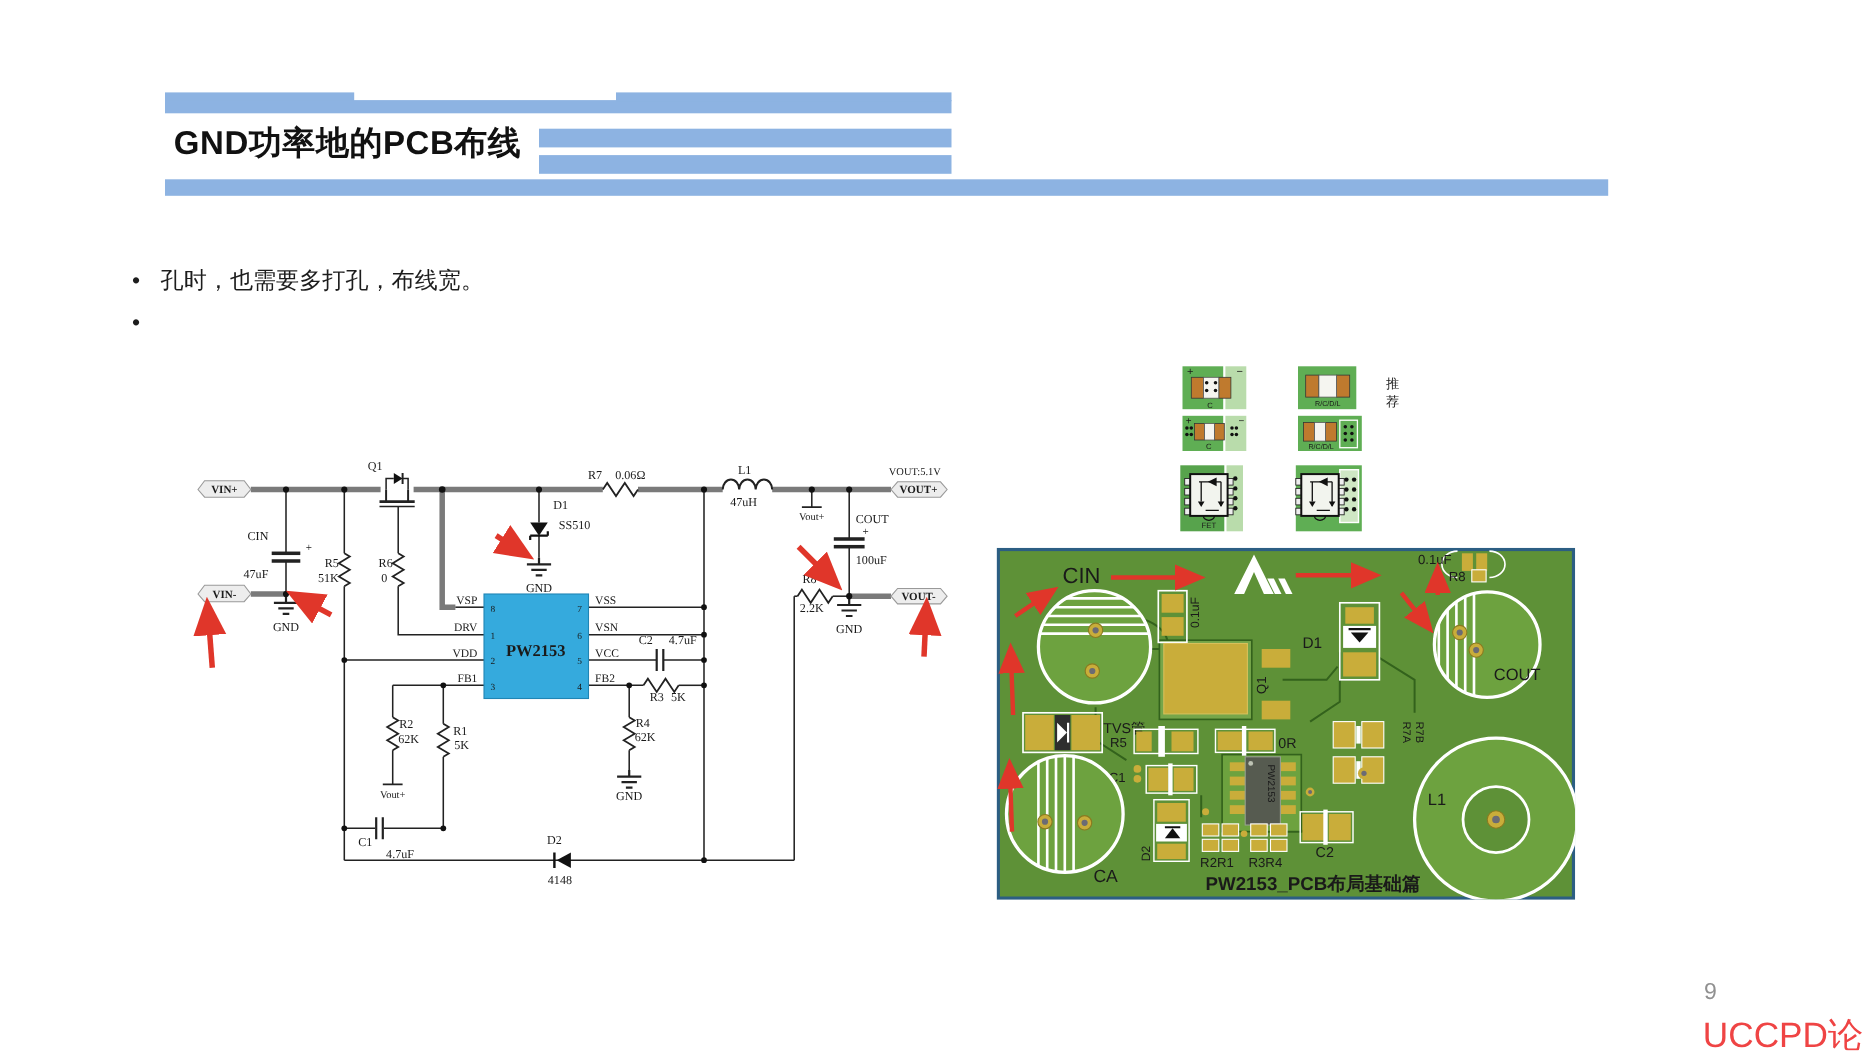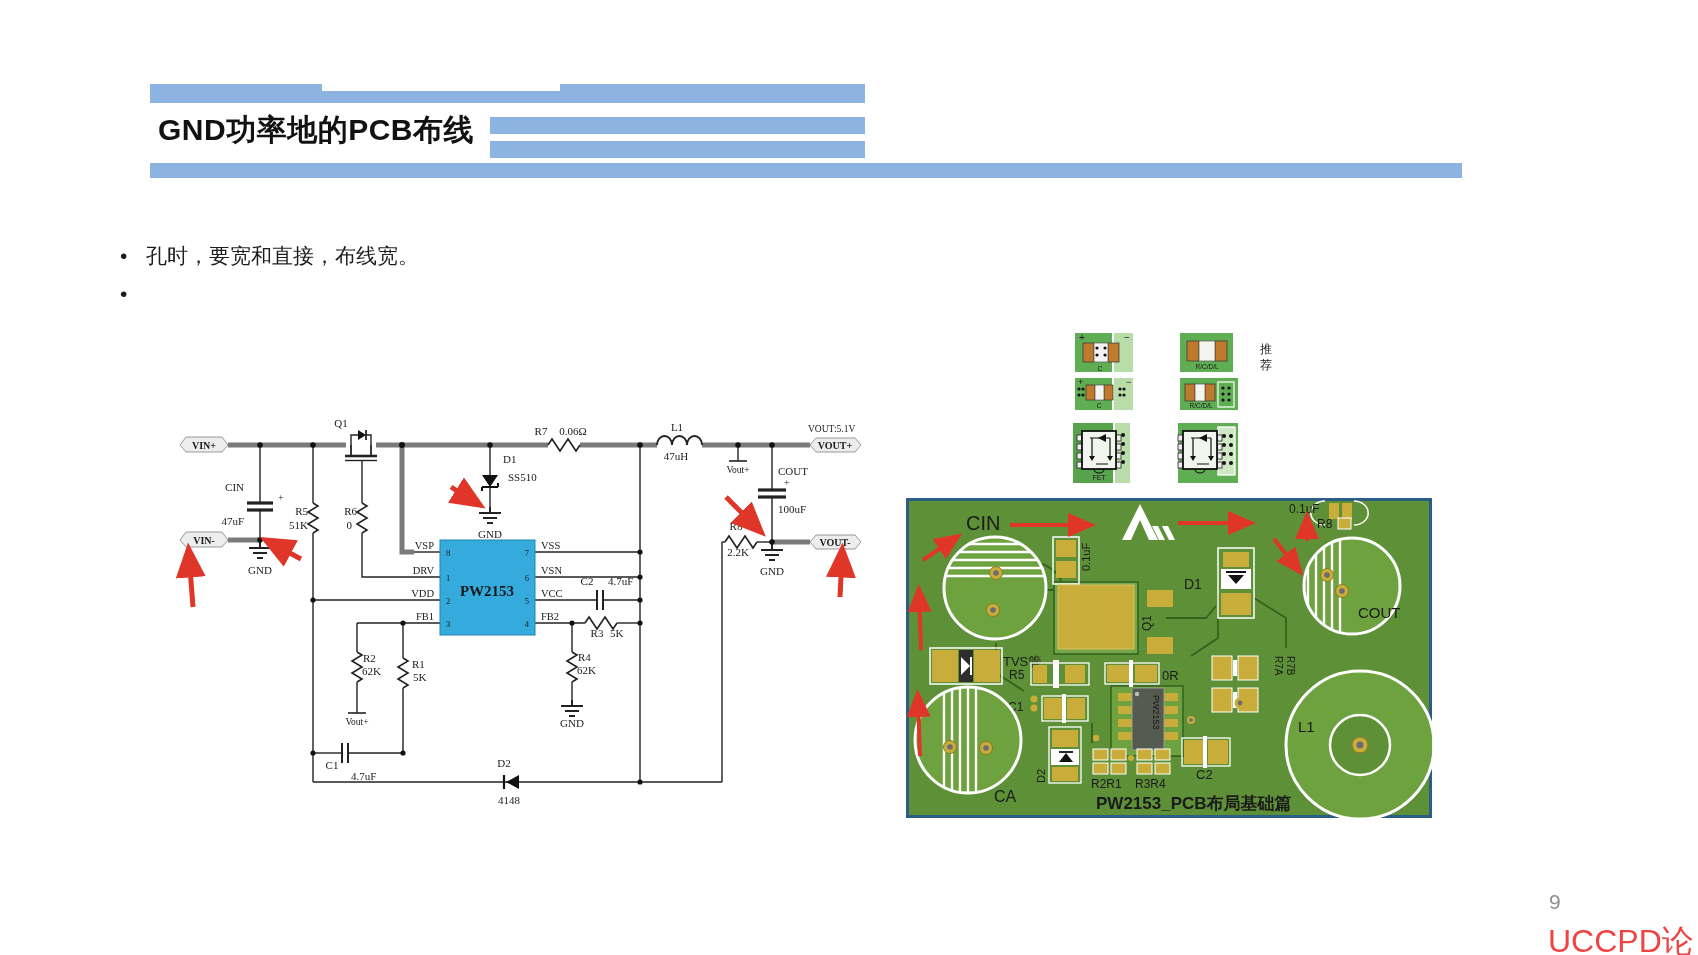--- a/index.html
+++ b/index.html
@@ -30,21 +30,21 @@
   <div class="bar" style="left:490px;top:117px;width:375px;height:17px;"></div>
   <div class="bar" style="left:490px;top:141px;width:375px;height:17px;"></div>
   <div class="bar" style="left:150px;top:163px;width:1312px;height:15px;"></div>
 
   <div class="page-title">GND功率地的PCB布线</div>
 
   <div class="bullets">
     <div class="bullet-item">
       <span class="marker">•</span>
       <div class="lines">
-        <div>孔时，要宽和直接，布线宽。</div>
+        <div>孔时，也需要多打孔，布线宽。</div>
       </div>
     </div>
     <div class="bullet-item">
       <span class="marker">•</span>
     </div>
   </div>
 
   <svg class="fig" style="left:170px;top:415px;" width="700" height="400" viewBox="0 0 700 400">
     <defs>
       <marker id="ra" markerWidth="7" markerHeight="7" refX="4.5" refY="3" orient="auto">

